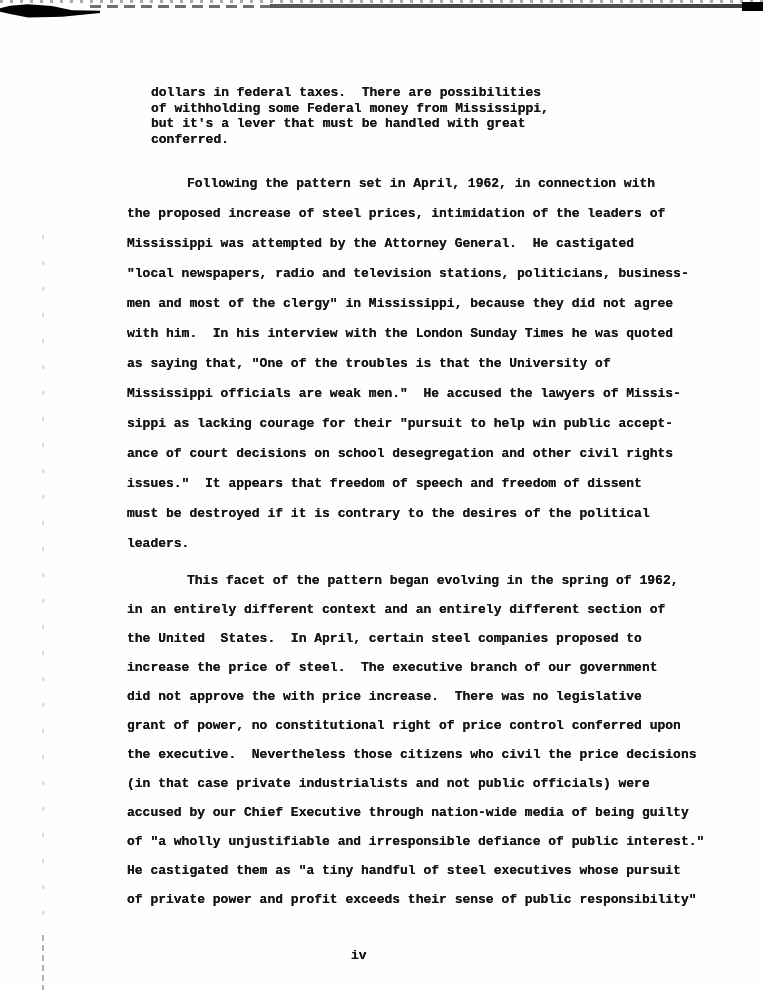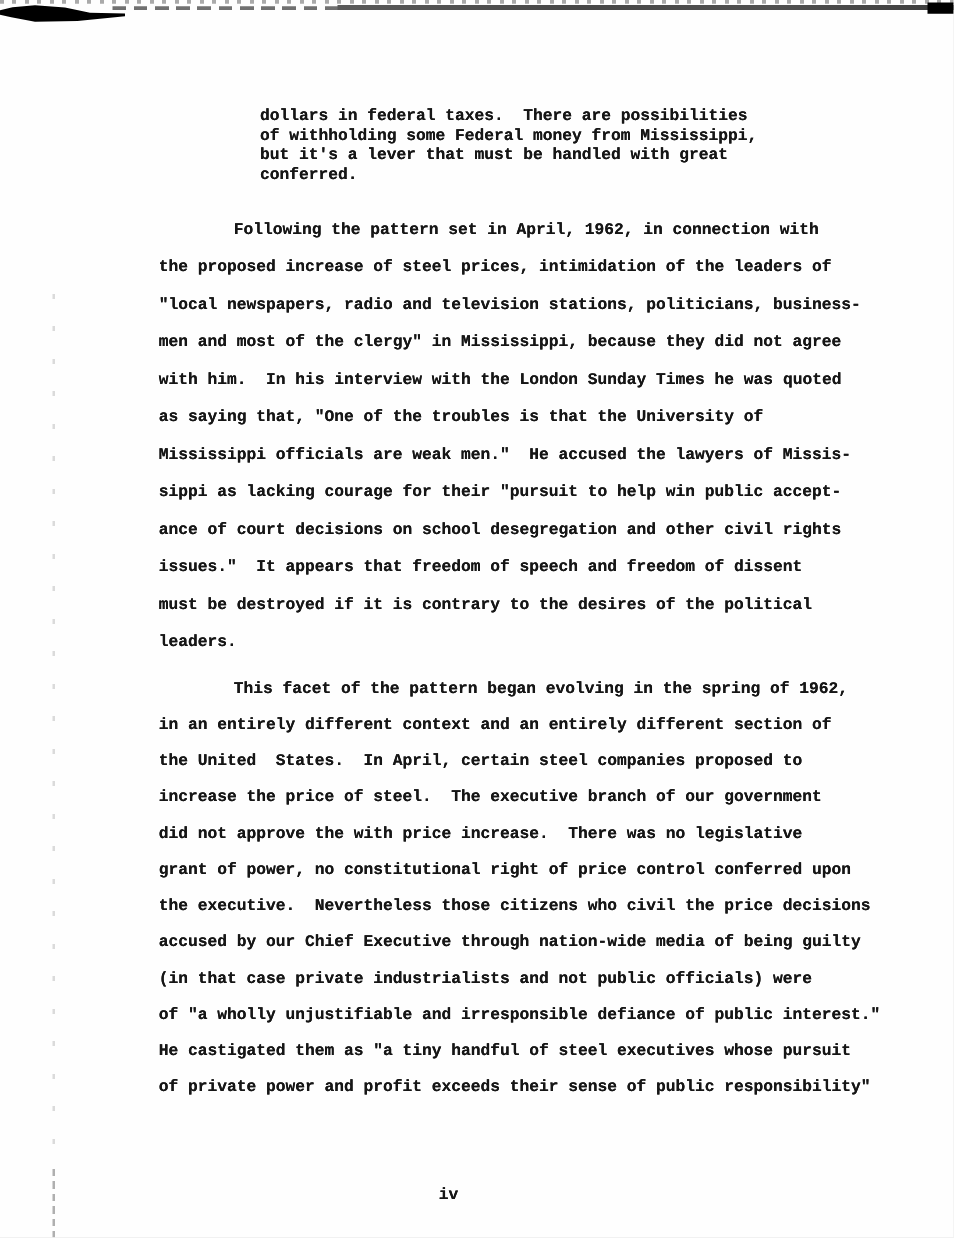--- a/index.html
+++ b/index.html
@@ -52,21 +52,21 @@
 
   
   .content {
     position: absolute;
     top: 85px;
     left: 127px;
     width: 600px;
     font-size: 13px;
     text-shadow: 0 0 .4px currentColor;
   }
-  .blockquote { margin-left: 81px; line-height: 15.5px; margin-bottom: 22px; }
+  .blockquote { margin-left: 24px; line-height: 15.5px; margin-bottom: 22px; }
   .paragraph  { line-height: 30px; }
   .paragraph.second { line-height: 29px; margin-top: 7px; }
   .line { white-space: pre; }
   .line.indent { padding-left: 60px; }
   .underline {
     text-decoration-thickness: 2px;
     text-underline-offset: 2.5px;
   }
   .page-number {
     position: absolute;
@@ -94,42 +94,43 @@
     <div class="blockquote">
         <div class="line"><span>dollars in federal taxes.  There are possibilities</span></div>
         <div class="line"><span>of withholding some Federal money from Mississippi,</span></div>
         <div class="line"><span>but it's a lever that must be handled with great</span></div>
         <div class="line"><span>conferred.</span></div>
       </div>
 
     <div class="paragraph">
         <div class="line indent"><span>Following the pattern set in April, 1962, in connection with</span></div>
         <div class="line"><span>the proposed increase of steel prices, intimidation of the leaders of</span></div>
+        <div class="line"><span>Mississippi was attempted by the Attorney General.  He castigated</span></div>
         <div class="line"><span>"local newspapers, radio and television stations, politicians, business-</span></div>
         <div class="line"><span>men and most of the clergy" in Mississippi, because they did not agree</span></div>
         <div class="line"><span>with him.  In his interview with the London </span><span class="underline">Sunday Times</span><span> he was quoted</span></div>
         <div class="line"><span>as saying that, "One of the troubles is that the University of</span></div>
         <div class="line"><span>Mississippi officials are weak men."  He accused the lawyers of Missis-</span></div>
         <div class="line"><span>sippi as lacking courage for their "pursuit to help win public accept-</span></div>
         <div class="line"><span>ance of court decisions on school desegregation and other civil rights</span></div>
         <div class="line"><span>issues."  It appears that freedom of speech and freedom of dissent</span></div>
         <div class="line"><span>must be destroyed if it is contrary to the desires of the political</span></div>
         <div class="line"><span>leaders.</span></div>
       </div>
 
     <div class="paragraph second">
         <div class="line indent"><span>This facet of the pattern began evolving in the spring of 1962,</span></div>
         <div class="line"><span>in an entirely different context and an entirely different section of</span></div>
         <div class="line"><span>the United  States.  In April, certain steel companies proposed to</span></div>
         <div class="line"><span>increase the price of steel.  The executive branch of our government</span></div>
         <div class="line"><span>did not approve the with price increase.  There was no legislative</span></div>
         <div class="line"><span>grant of power, no constitutional right of price control conferred upon</span></div>
         <div class="line"><span>the executive.  Nevertheless those citizens who civil the price decisions</span></div>
+        <div class="line"><span>(in that case private industrialists and not public officials) were</span></div>
         <div class="line"><span>accused by our Chief Executive through nation-wide media of being guilty</span></div>
-        <div class="line"><span>(in that case private industrialists and not public officials) were</span></div>
         <div class="line"><span>of "a wholly unjustifiable and irresponsible defiance of public interest."</span></div>
         <div class="line"><span>He castigated them as "a tiny handful of steel executives whose pursuit</span></div>
         <div class="line"><span>of private power and profit exceeds their sense of public responsibility"</span></div>
       </div>
   </div>
 
   <div class="page-number">iv</div>
 
 </div>
 

